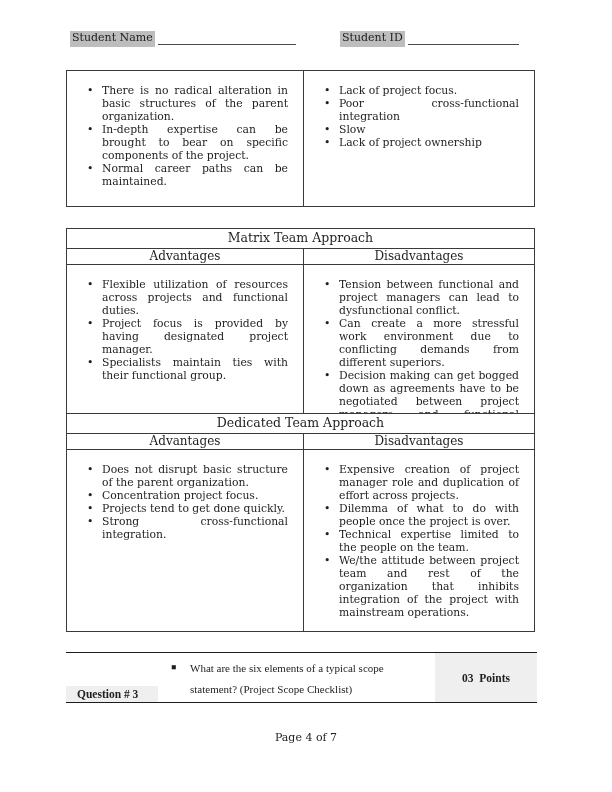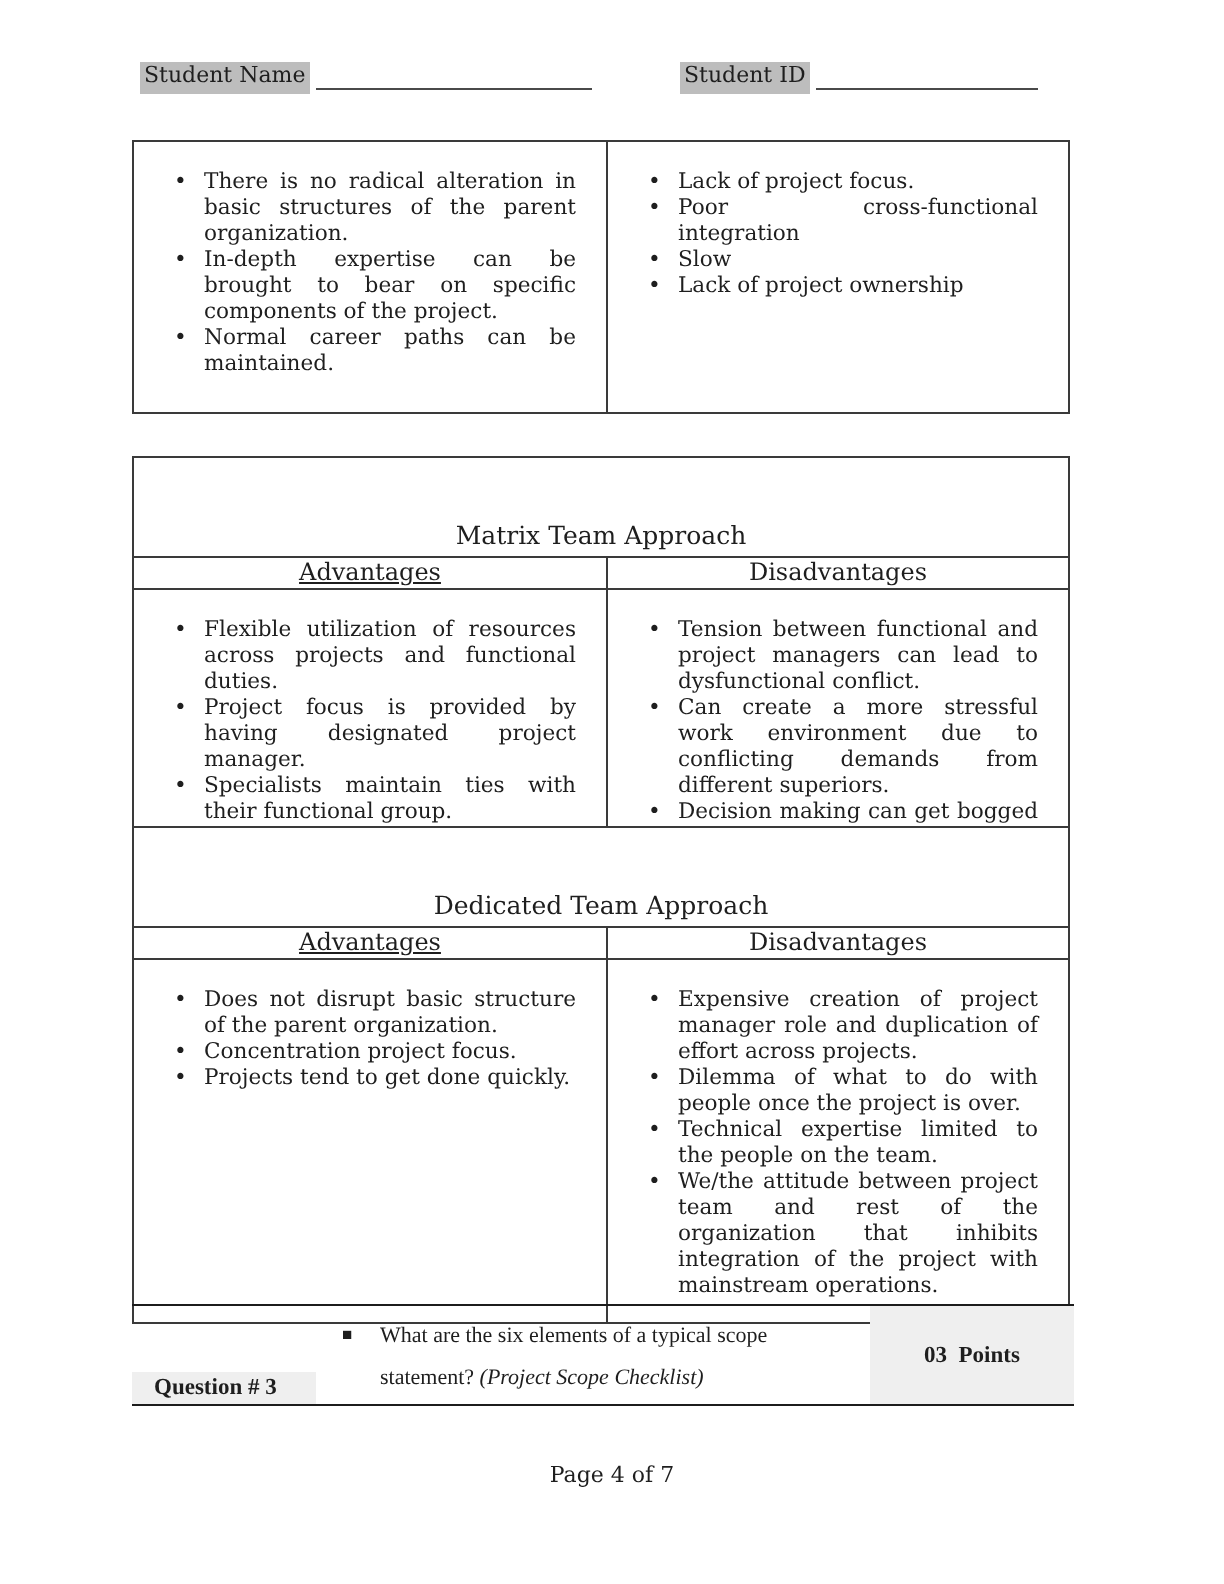--- a/index.html
+++ b/index.html
@@ -13,25 +13,25 @@
   .hl { background:var(--highlight,#bdbdbd); font-size:11px; line-height:14px; padding:0 2px; white-space:nowrap; }
   .rule { flex:1; border-bottom:1.1px solid #4a4a4a; height:13px; margin-left:3px; }
 
   
   .tbl {
     position:absolute; left:66px; width:469px; box-sizing:border-box;
     border:1.4px solid #3a3a3a; display:flex; flex-direction:column; background:#fff;
   }
   .tbl-title {
     flex:none; height:19px; line-height:18px; text-align:center;
-    font-size:12.5px; border-bottom:1.2px solid #3a3a3a;margin-top:30px;
+    font-size:12.5px; border-bottom:1.2px solid #3a3a3a;
   }
   .tbl-head { flex:none; display:flex; height:15px; border-bottom:1.2px solid #3a3a3a; }
   .tbl-head > div { font-size:12px; line-height:14px; text-align:center; box-sizing:border-box; }
-  .tbl-head > div:first-child { width:237px; border-right:1.2px solid #3a3a3a;text-decoration:underline; }
+  .tbl-head > div:first-child { width:237px; border-right:1.2px solid #3a3a3a; }
   .tbl-head > div:last-child { flex:1; }
   .tbl-body { flex:1; display:flex; align-items:stretch; }
   .col { box-sizing:border-box; padding:2px 4px 1px 0; }
   .col.left { width:237px; border-right:1.2px solid #3a3a3a; }
   .col.right { flex:1; }
   ul.bullets { margin:11px; padding:0; list-style:none; }
   ul.bullets li {
     position:relative; padding-left:24px; font-size:10.8px; line-height:13px;
     text-align:justify;
   }
@@ -43,21 +43,21 @@
     border-top:1.2px solid #1c1c1c; border-bottom:1.8px solid #1c1c1c;
     display:flex; font-family:"Liberation Serif", serif;
   }
   .q-label {
     width:92px; flex:none; background:var(--qcell,#efefef); box-sizing:border-box;
     display:flex; align-items:center; padding-left:11px;
     font-weight:bold; font-size:11.5px; white-space:pre;margin-top:33px;
   }
   .q-body { flex:1; position:relative; box-sizing:border-box; padding:5px 10px 0 32px; font-size:11px; line-height:21px; }
   .q-bullet { position:absolute; left:13px; top:4px; font-size:8.5px; line-height:21px; }
-  .q-italic { font-style:italic; }
+  .q-italic { }
   .q-points {
     width:102px; flex:none; background:var(--qcell,#efefef);
     display:flex; align-items:center; justify-content:center;
     font-weight:bold; font-size:11.5px; white-space:pre;
   }
 
   .footer { position:absolute; left:0; right:0; top:731px; text-align:center; font-size:11px; }
 </style>
 </head>
 <body>
@@ -122,20 +122,21 @@
     <div class="tbl-head">
       <div>Advantages</div>
       <div>Disadvantages</div>
     </div>
     <div class="tbl-body">
       <div class="col left">
         <ul class="bullets">
             <li>Does not disrupt basic structure of the parent organization.</li>
             <li>Concentration project focus.</li>
             <li>Projects tend to get done quickly.</li>
+            <li>Strong cross-functional integration.</li>
           </ul>
       </div>
       <div class="col right">
         <ul class="bullets">
             <li>Expensive creation of project manager role and duplication of effort across projects.</li>
             <li>Dilemma of what to do with people once the project is over.</li>
             <li>Technical expertise limited to the people on the team.</li>
             <li>We/the attitude between project team and rest of the organization that inhibits integration of the project with mainstream operations.</li>
           </ul>
       </div>

